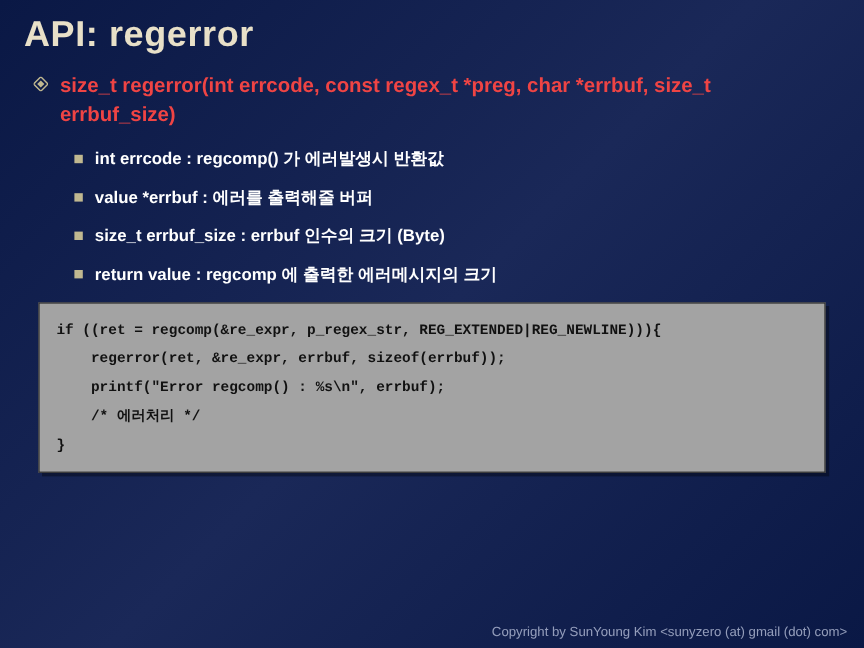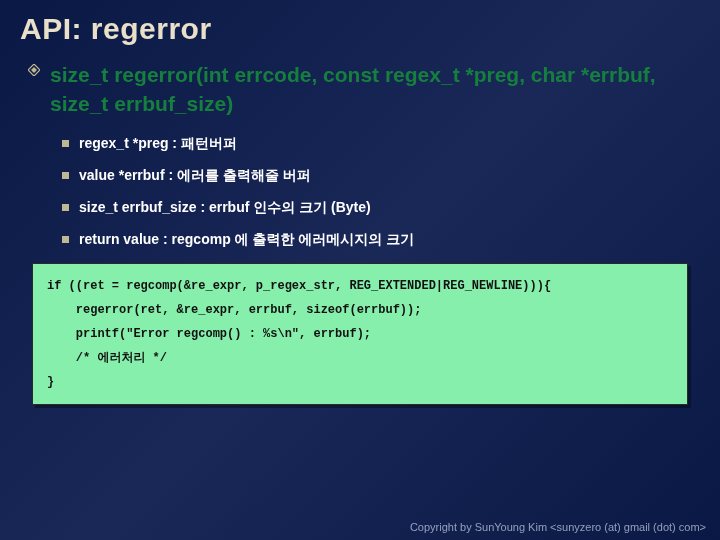--- a/index.html
+++ b/index.html
@@ -29,23 +29,23 @@
   }
   .diamond-bullet {
     width: 12px;
     height: 12px;
     margin-top: 4px;
     margin-right: 10px;
     flex-shrink: 0;
   }
   .diamond-bullet svg { display: block; }
   .sig-text {
-    font-size: 21px;
+    font-size: 17px;
     font-weight: bold;
-    color: #15803d;
+    color: #ef4444;
     line-height: 1.4;
   }
   .param-list {
     padding-left: 34px;
   }
   .param-item {
     display: flex;
     align-items: flex-start;
     margin-bottom: 14px;
   }
@@ -57,21 +57,21 @@
     margin-right: 10px;
     flex-shrink: 0;
   }
   .param-text {
     font-size: 14px;
     font-weight: bold;
     color: #ffffff;
   }
   .code-box {
     margin: 6px 4px 0 4px;
-    background: #86efac;
+    background: #a3a3a3;
     border: 1px solid #2a2a2a;
     box-shadow: 3px 3px 0 rgba(0,0,0,0.35);
     padding: 10px 14px;
     color: #111;
     font-family: "Courier New", monospace;
     font-size: 12px;
     font-weight: bold;
     line-height: 2.0;
     white-space: pre;
   }
@@ -97,21 +97,21 @@
         <polygon points="6,0 12,6 6,12 0,6" fill="none" stroke="#c0b890" stroke-width="1.2"></polygon>
         <polygon points="6,3 9,6 6,9 3,6" fill="#c0b890"></polygon>
       </svg>
     </span>
     <span class="sig-text">size_t regerror(int errcode, const regex_t *preg, char *errbuf, size_t errbuf_size)</span>
   </div>
 
   <div class="param-list">
     <div class="param-item">
       <span class="sq-bullet"></span>
-      <span class="param-text">regex_t *preg : 패턴버퍼</span>
+      <span class="param-text">int errcode : regcomp() 가 에러발생시 반환값</span>
     </div>
     <div class="param-item">
       <span class="sq-bullet"></span>
       <span class="param-text">value *errbuf : 에러를 출력해줄 버퍼</span>
     </div>
     <div class="param-item">
       <span class="sq-bullet"></span>
       <span class="param-text">size_t errbuf_size : errbuf 인수의 크기 (Byte)</span>
     </div>
     <div class="param-item">

